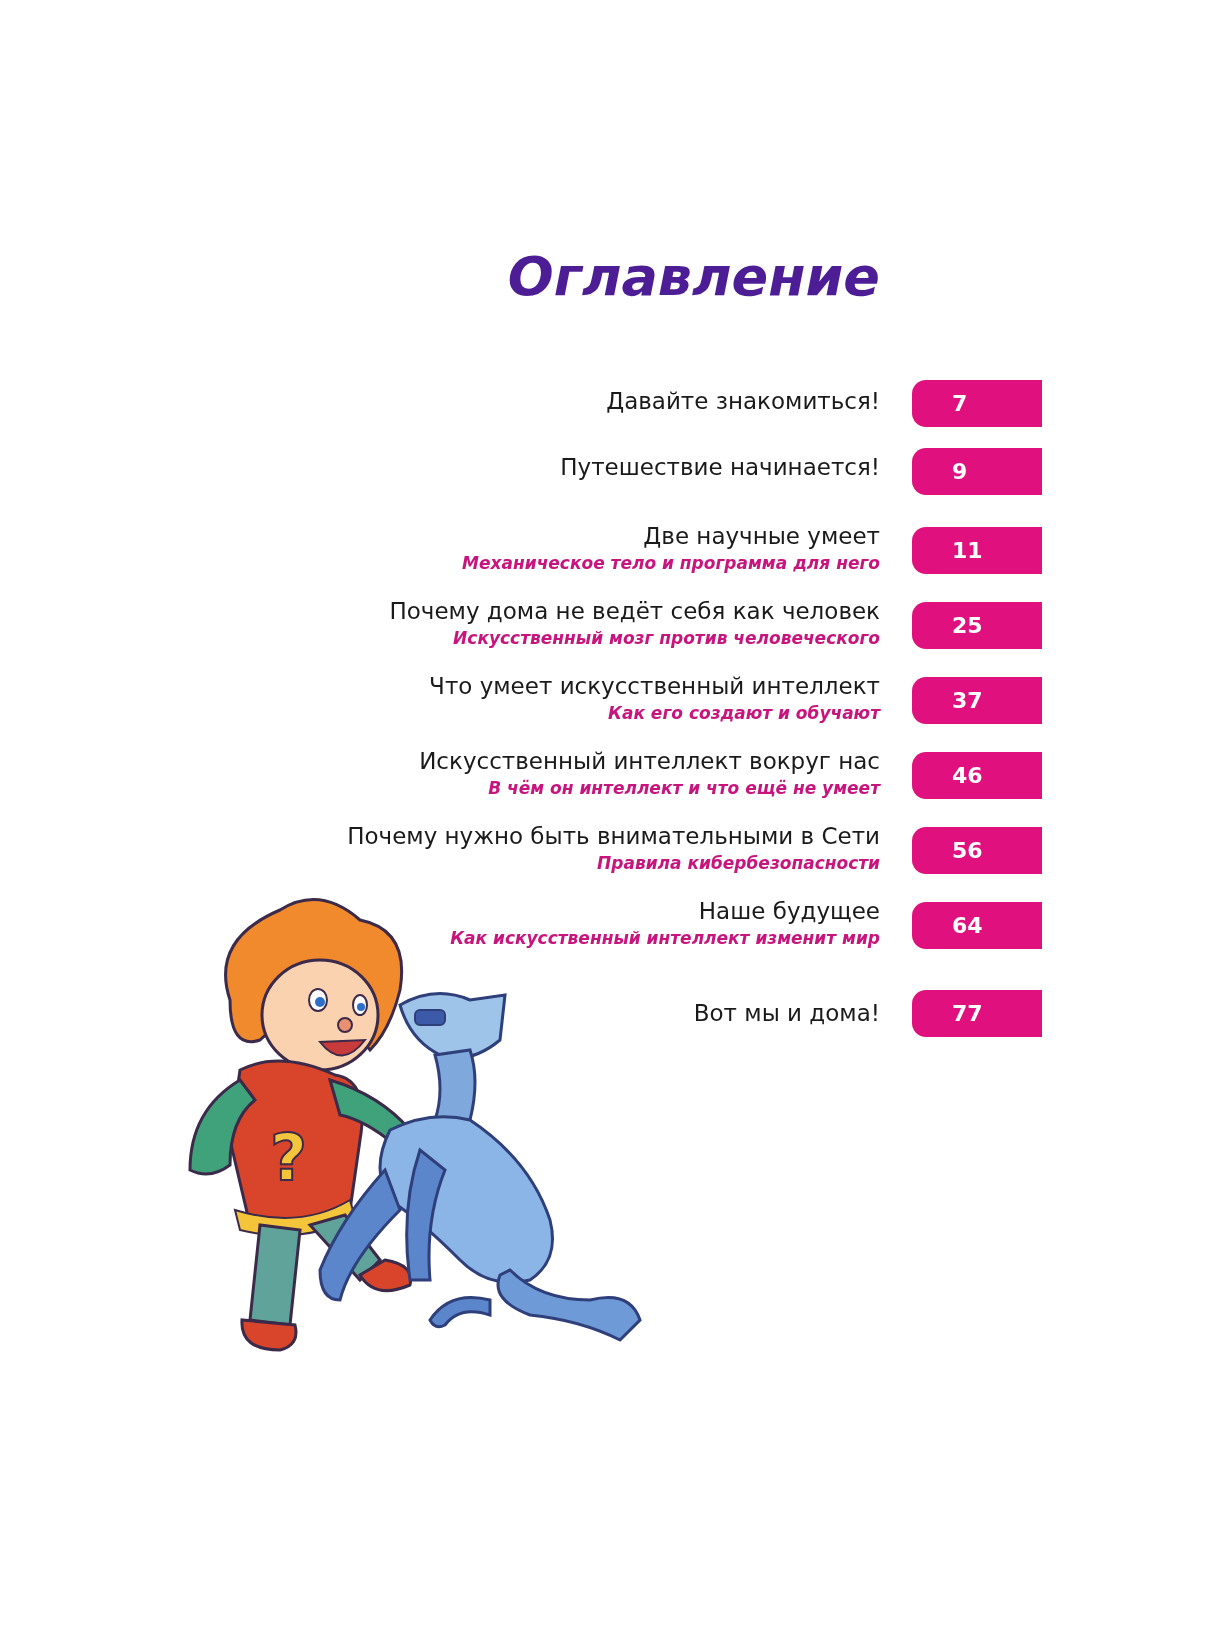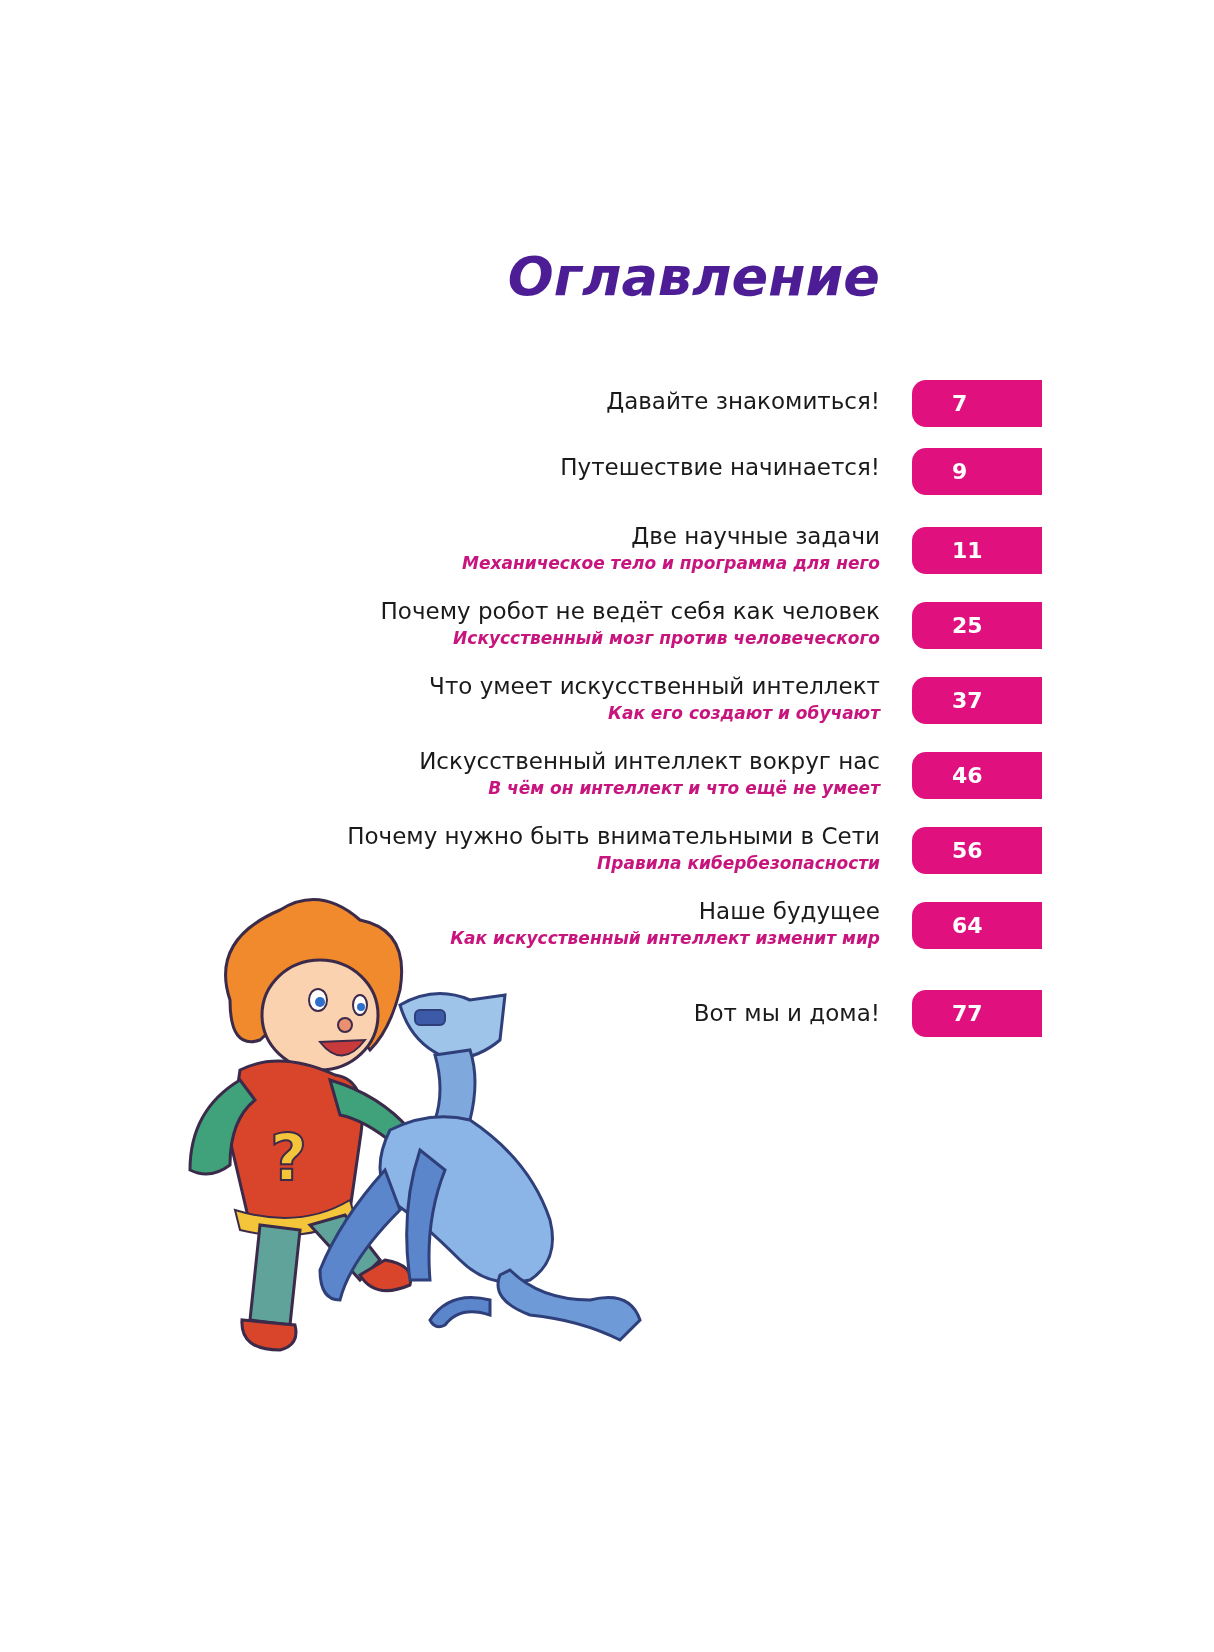--- a/index.html
+++ b/index.html
@@ -35,29 +35,29 @@
 
 <div class="toc-row" style="top:448px;">
   <div class="toc-text" style="top:4px;">
     <div class="toc-title">Путешествие начинается!</div>
   </div>
   <div class="badge" style="top:0;">9</div>
 </div>
 
 <div class="toc-row" style="top:527px;">
   <div class="toc-text" style="top:-6px;">
-    <div class="toc-title">Две научные задачи</div>
+    <div class="toc-title">Две научные умеет</div>
     <div class="toc-sub">Механическое тело и программа для него</div>
   </div>
   <div class="badge" style="top:0;">11</div>
 </div>
 
 <div class="toc-row" style="top:602px;">
   <div class="toc-text" style="top:-6px;">
-    <div class="toc-title">Почему робот не ведёт себя как человек</div>
+    <div class="toc-title">Почему дома не ведёт себя как человек</div>
     <div class="toc-sub">Искусственный мозг против человеческого</div>
   </div>
   <div class="badge" style="top:0;">25</div>
 </div>
 
 <div class="toc-row" style="top:677px;">
   <div class="toc-text" style="top:-6px;">
     <div class="toc-title">Что умеет искусственный интеллект</div>
     <div class="toc-sub">Как его создают и обучают</div>
   </div>

